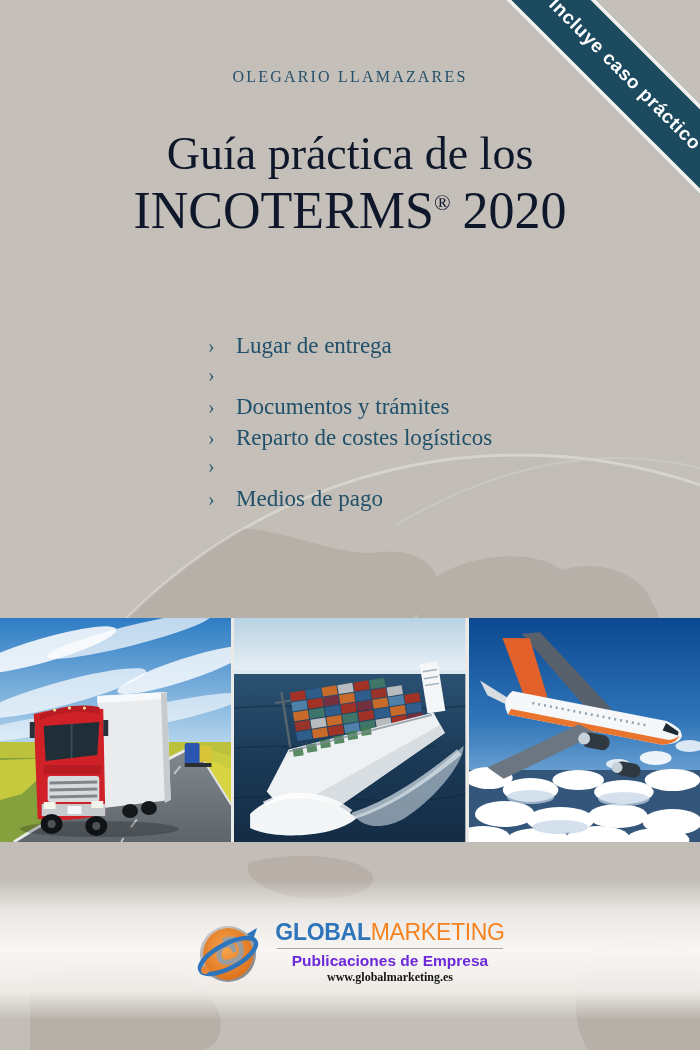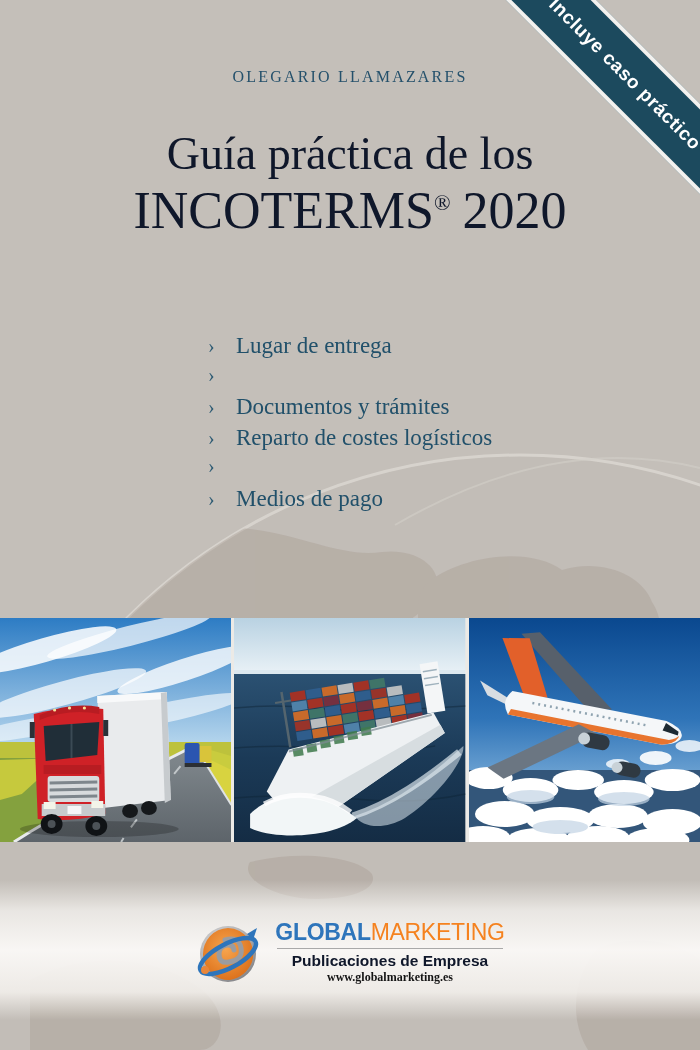--- a/index.html
+++ b/index.html
@@ -46,21 +46,21 @@
   .publisher{
     position:absolute;top:918px;left:0;width:100%;
     display:flex;justify-content:center;align-items:center;gap:14px;
   }
   .logo-mark svg{display:block;}
   .logo-text{text-align:center;font-family:"Liberation Sans", sans-serif;}
   .wordmark{font-size:23px;letter-spacing:-0.3px;line-height:1;}
   .wordmark .g{color:#2e75bb;font-weight:bold;}
   .wordmark .m{color:#f5821f;font-weight:normal;}
   .logo-sep{border:0;border-top:1px solid #a9a9a9;margin:4px 2px 3px;}
-  .tagline{font-size:15.5px;font-weight:bold;color:#0f172a;line-height:1.15;}
+  .tagline{font-size:15.5px;font-weight:bold;color:#6d28d9;line-height:1.15;}
   .url{font-size:12px;font-weight:bold;color:#141414;font-family:"Liberation Serif", serif;margin-top:1px;}
   
   .ribbon-wrap{position:absolute;top:0;left:440px;width:260px;height:260px;overflow:hidden;}
   .ribbon{
     position:absolute;left:5px;top:42px;width:360px;height:56px;
     background:#1c4a5e;border-top:4px solid #f3f1ee;border-bottom:4px solid #f3f1ee;
     transform:rotate(45deg);transform-origin:center;
     display:flex;align-items:center;justify-content:center;
     color:#ffffff;font-family:"Liberation Sans", sans-serif;
     font-size:19px;font-weight:bold;letter-spacing:0.6px;white-space:nowrap;

